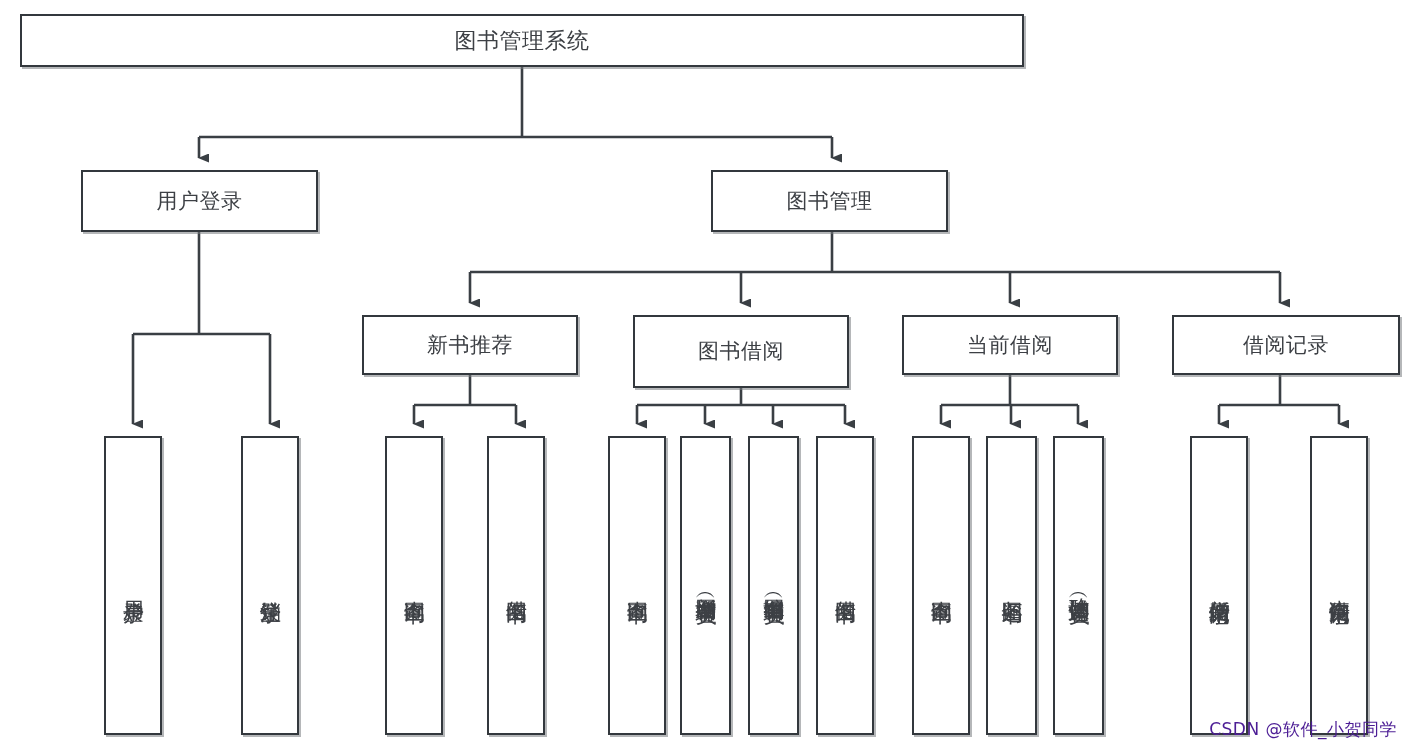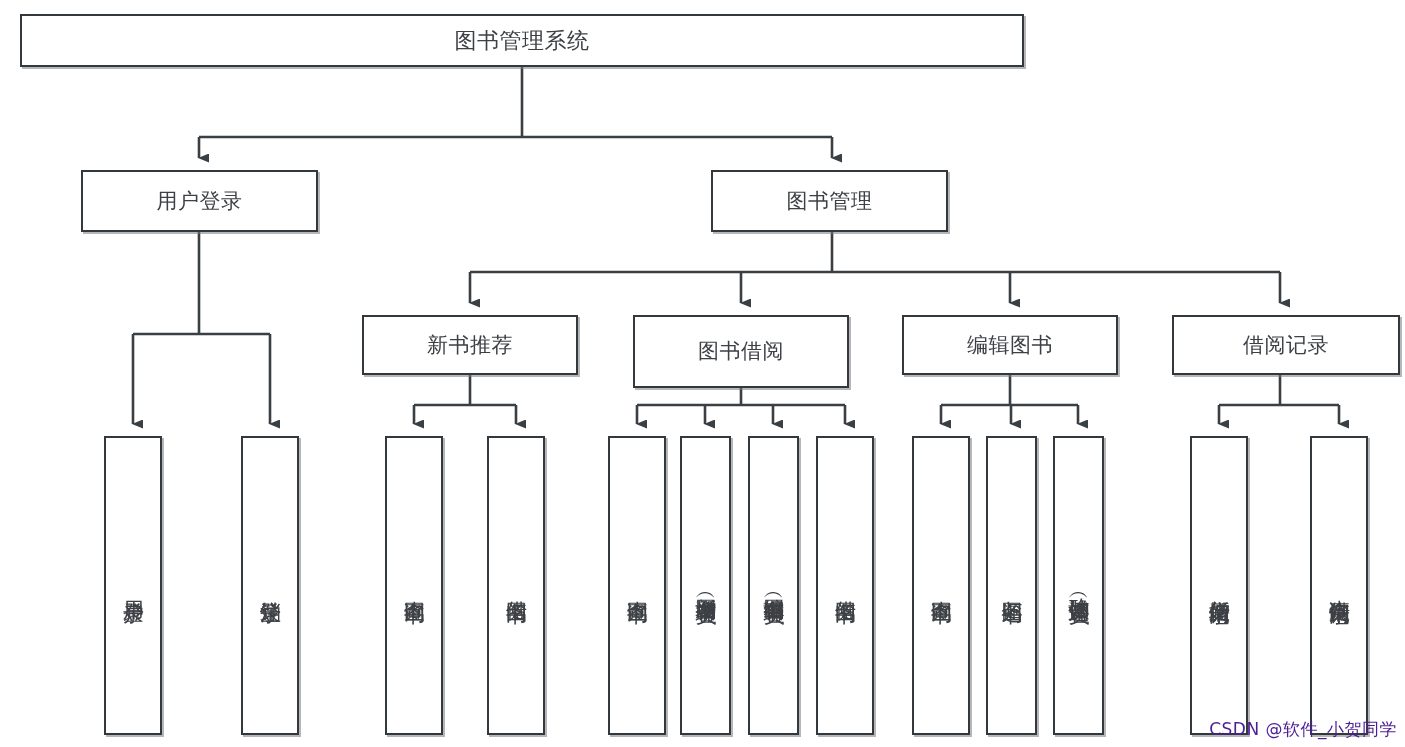--- a/index.html
+++ b/index.html
@@ -128,21 +128,21 @@
     <span class="node-label">新书推荐</span>
   </div>
 
   <div class="node" style="left:711px; top:170px; width:237px; height:62px;">
     <span class="node-label">图书管理</span>
   </div>
   <div class="node" style="left:633px; top:315px; width:216px; height:73px;">
     <span class="node-label">图书借阅</span>
   </div>
   <div class="node" style="left:902px; top:315px; width:216px; height:60px;">
-    <span class="node-label">编辑图书</span>
+    <span class="node-label">当前借阅</span>
   </div>
   <div class="node" style="left:1172px; top:315px; width:228px; height:60px;justify-content:center;">
     <span class="node-label">借阅记录</span>
   </div>
 
   <div class="node vertical" style="left:104px; top:436px; width:58px; height:299px;">
     <span class="node-label">用户登录</span>
   </div>
   <div class="node vertical" style="left:241px; top:436px; width:58px; height:299px;">
     <span class="node-label">注销登录</span>

